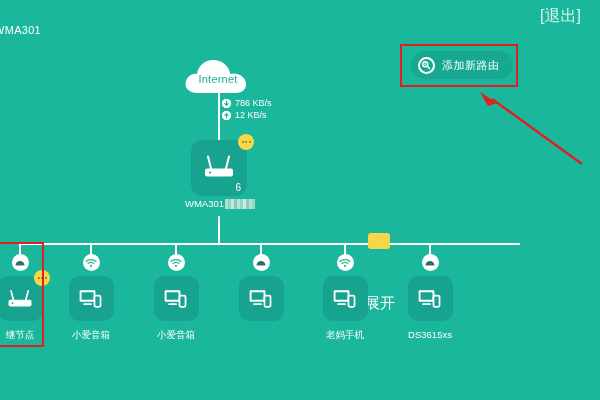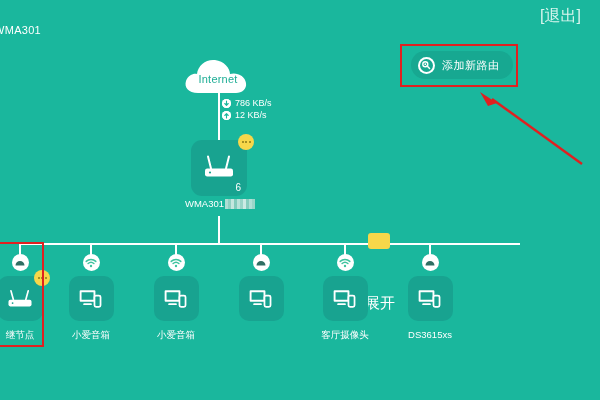--- a/index.html
+++ b/index.html
@@ -490,21 +490,21 @@
         <circle cx="6" cy="9" r="1.2" fill="#3fc39f"></circle>
       </svg>
     </span>
     <div class="tile">
       <svg class="glyph" width="26" height="22" viewBox="0 0 30 24">
         <path d="M3 3 h16 v11 h-16 z" fill="none" stroke="#ffffff" stroke-width="2.2" stroke-linejoin="round"></path>
         <line x1="7" y1="18" x2="15" y2="18" stroke="#ffffff" stroke-width="2" stroke-linecap="round"></line>
         <rect x="19" y="8" width="7" height="13" rx="1.8" fill="#18a390" stroke="#ffffff" stroke-width="2"></rect>
       </svg>
     </div>
-    <div class="dev-label">客厅摄像头</div>
+    <div class="dev-label">老妈手机</div>
   </div>
 
   <div class="device" style="left:399px">
     <div class="drop-line"></div>
     <span class="conn-icon">
       <svg width="12" height="12" viewBox="0 0 12 12">
         <path d="M1.5 8.5 A4.5 4.5 0 0 1 10.5 8.5 Z" fill="#2f6f63"></path>
       </svg>
     </span>
     <div class="tile">

